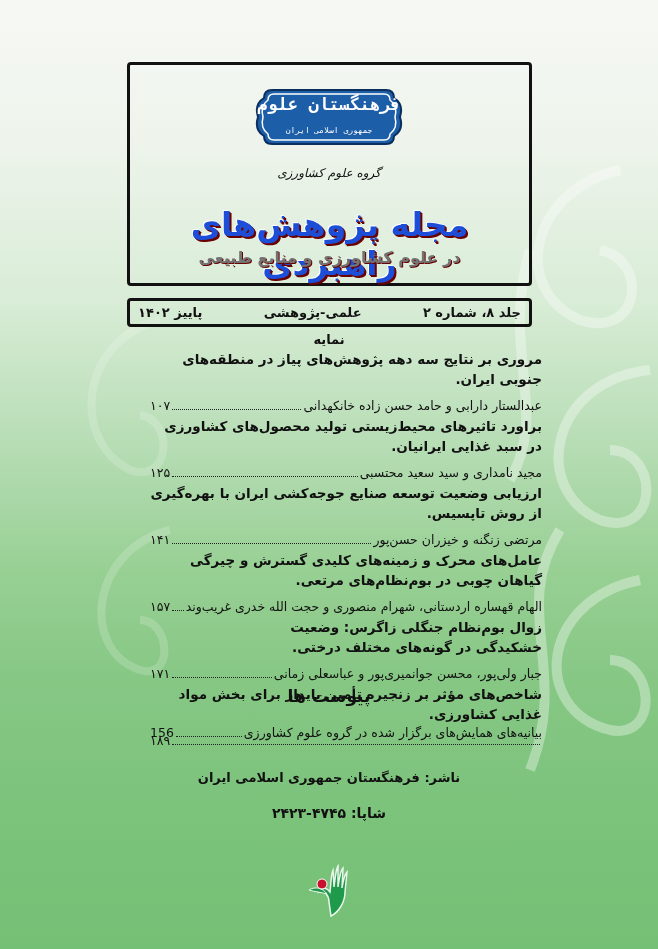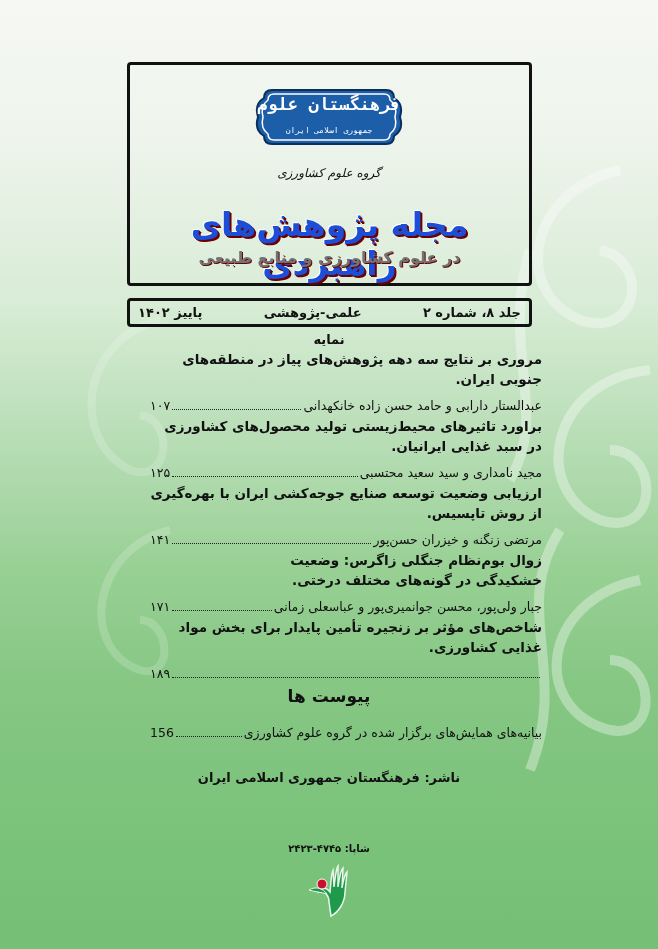--- a/index.html
+++ b/index.html
@@ -74,22 +74,22 @@
       font-weight: bold; font-size: 17px; direction: rtl;
     }
     .appendix {
       position: absolute; left: 150px; width: 392px; top: 716px; direction: rtl;
     }
     .publisher {
       position: absolute; left: 0; right: 0; top: 770px; text-align: center;
       font-weight: bold; font-size: 13px; direction: rtl;
     }
     .issn {
-      position: absolute; left: 0; right: 0; top: 843px; text-align: center;
-      font-weight: bold; font-size: 10px; direction: rtl;
+      position: absolute; left: 0; right: 0; top: 805px; text-align: center;
+      font-weight: bold; font-size: 14px; direction: rtl;
     }
     .emblem {
       position: absolute; left: 305px; top: 862px; width: 48px; height: 60px;
     }
   </style>
 </head>
 <body>
 
 <svg class="swirl" style="left:470px;top:150px" width="190" height="700" viewBox="0 0 190 700">
   <g fill="none" stroke="#ffffff" stroke-width="10">
@@ -150,20 +150,28 @@
   </div>
   <div class="entry">
     <div class="entry-title">ارزیابی وضعیت توسعه صنایع جوجه‌کشی ایران با بهره‌گیری از روش تاپسیس.</div>
     <div class="entry-meta">
       <span class="authors">مرتضی زنگنه و خیزران حسن‌پور</span>
       <span class="dots"></span>
       <span class="page">۱۴۱</span>
     </div>
   </div>
   <div class="entry">
+    <div class="entry-title" style="padding-left:40px">عامل‌های محرک و زمینه‌های کلیدی گسترش و چیرگی گیاهان چوبی در بوم‌نظام‌های مرتعی.</div>
+    <div class="entry-meta">
+      <span class="authors">الهام قهساره اردستانی، شهرام منصوری و حجت الله خدری غریب‌وند</span>
+      <span class="dots"></span>
+      <span class="page">۱۵۷</span>
+    </div>
+  </div>
+  <div class="entry">
     <div class="entry-title" style="padding-left:70px">زوال بوم‌نظام جنگلی زاگرس: وضعیت خشکیدگی در گونه‌های مختلف درختی.</div>
     <div class="entry-meta">
       <span class="authors">جبار ولی‌پور، محسن جوانمیری‌پور و عباسعلی زمانی</span>
       <span class="dots"></span>
       <span class="page">۱۷۱</span>
     </div>
   </div>
   <div class="entry">
     <div class="entry-title">شاخص‌های مؤثر بر زنجیره تأمین پایدار برای بخش مواد غذایی کشاورزی.</div>
     <div class="entry-meta">

